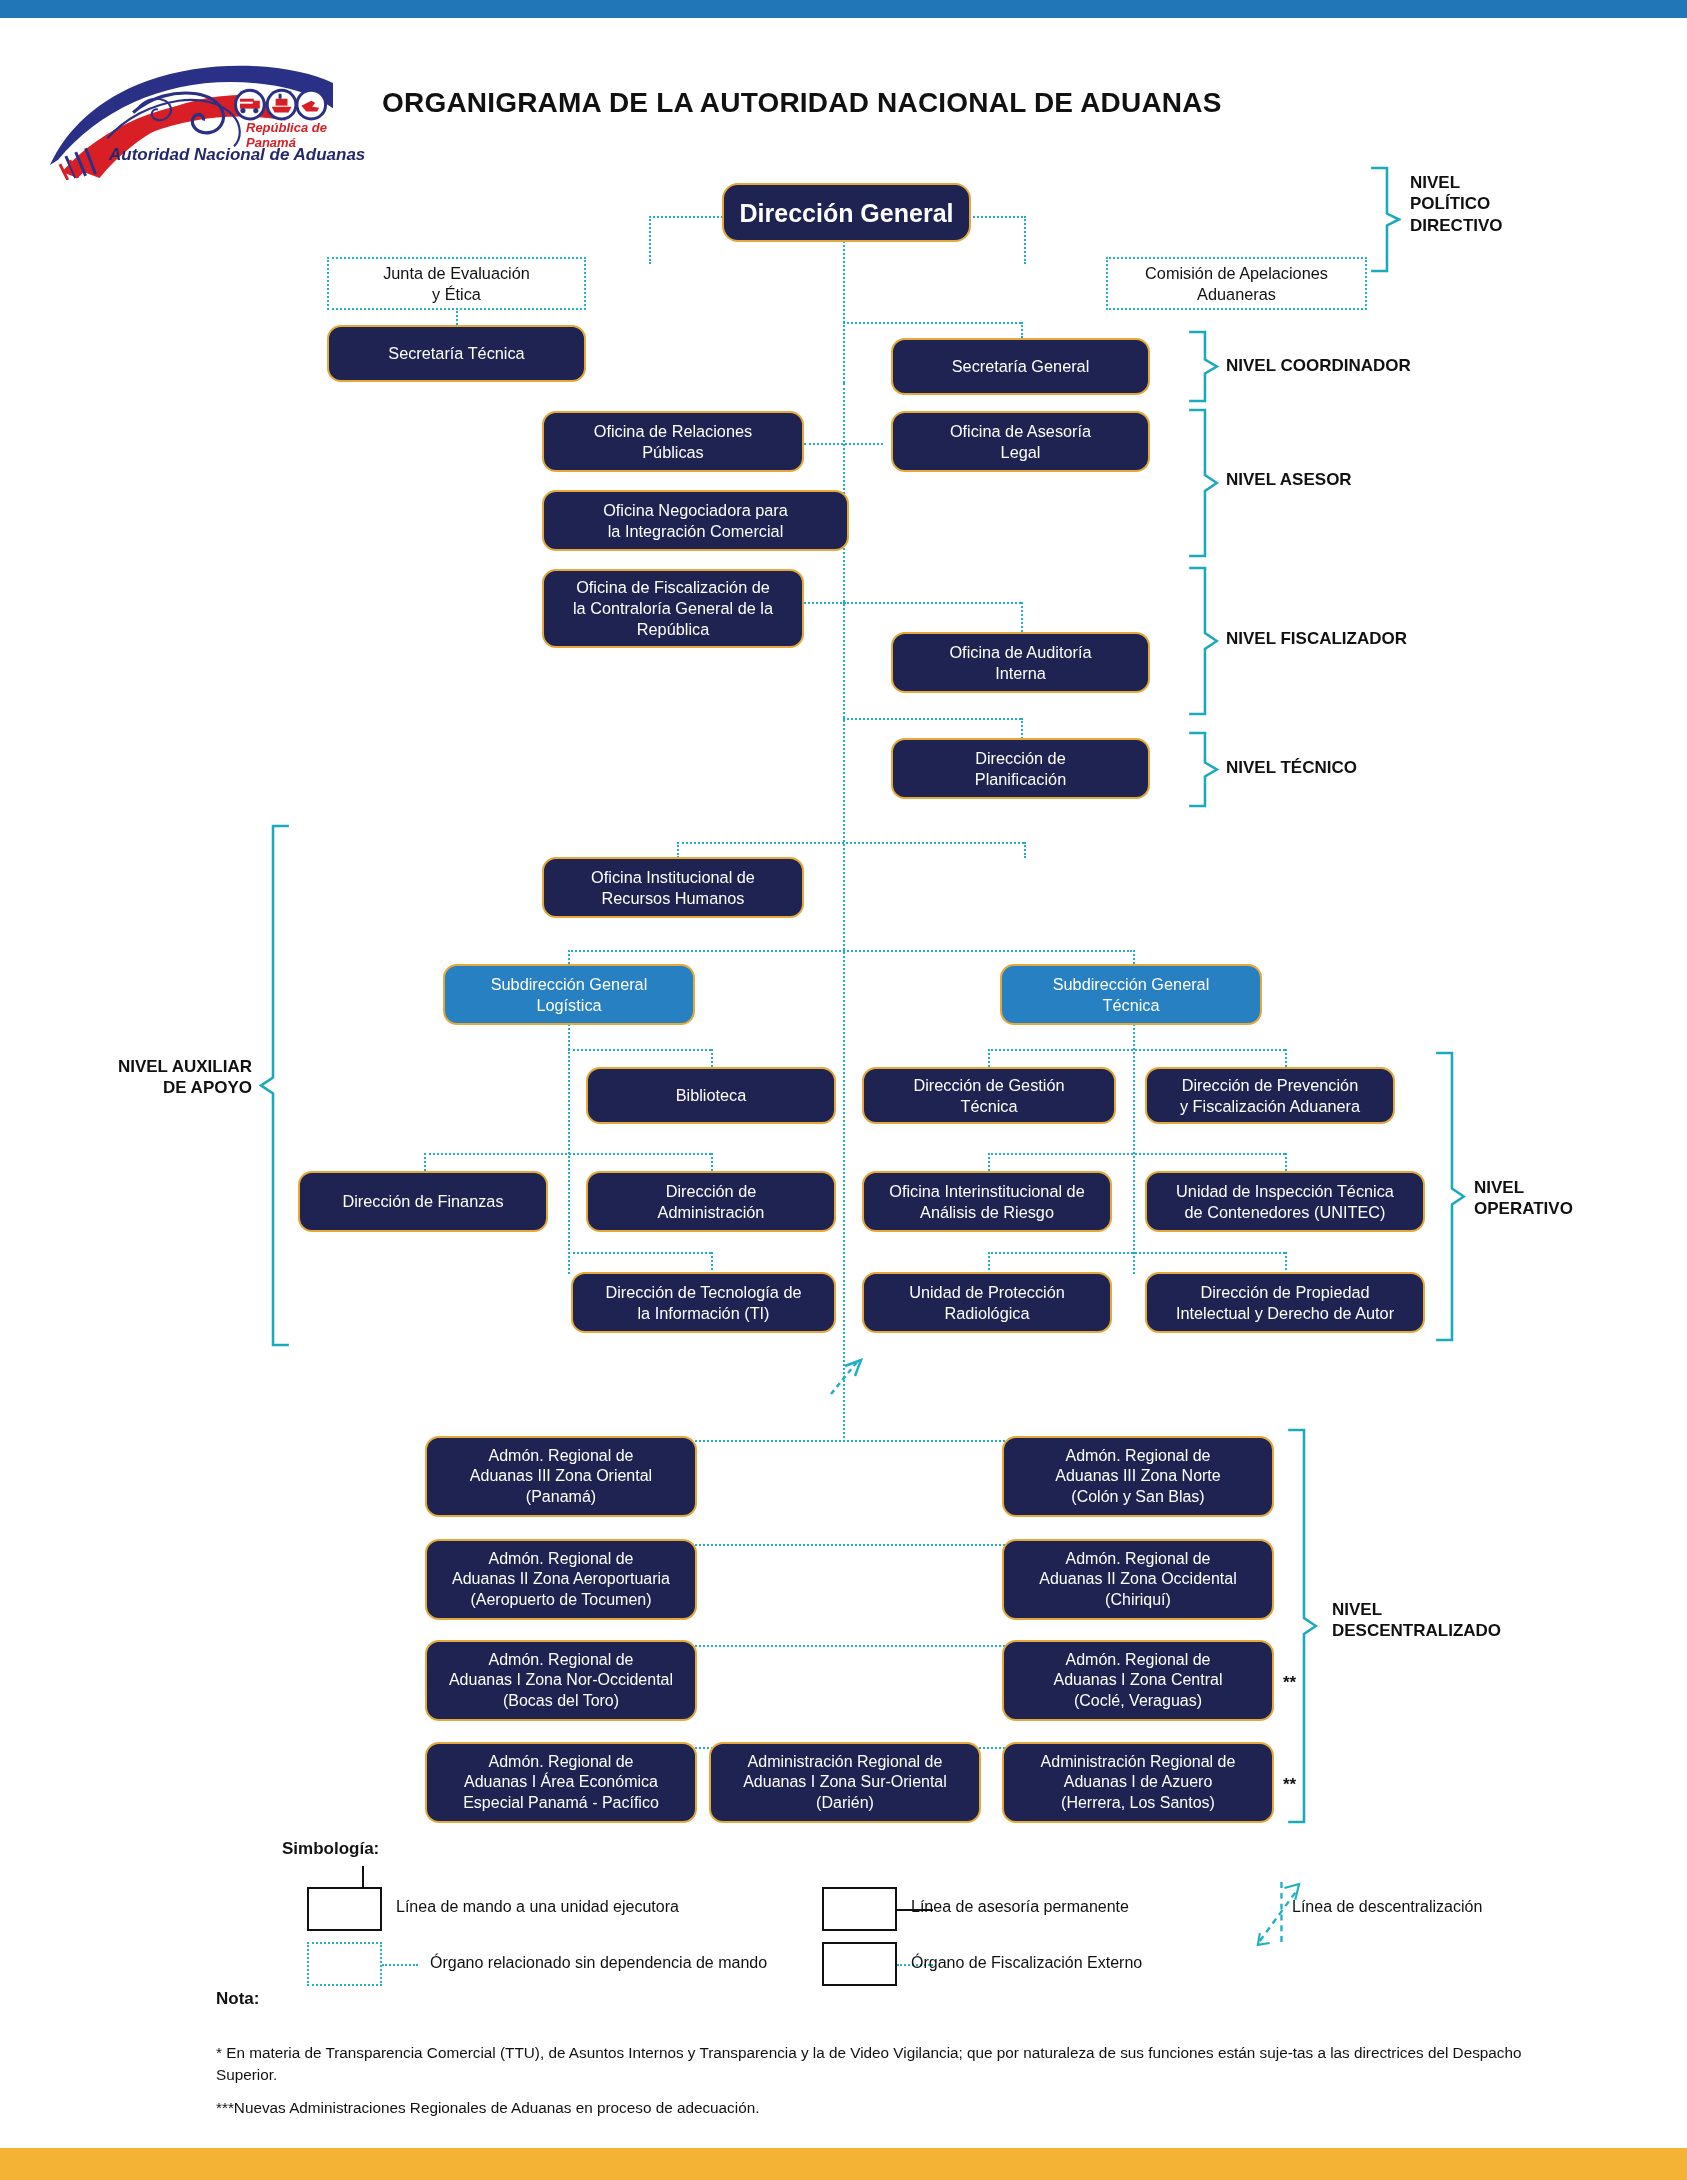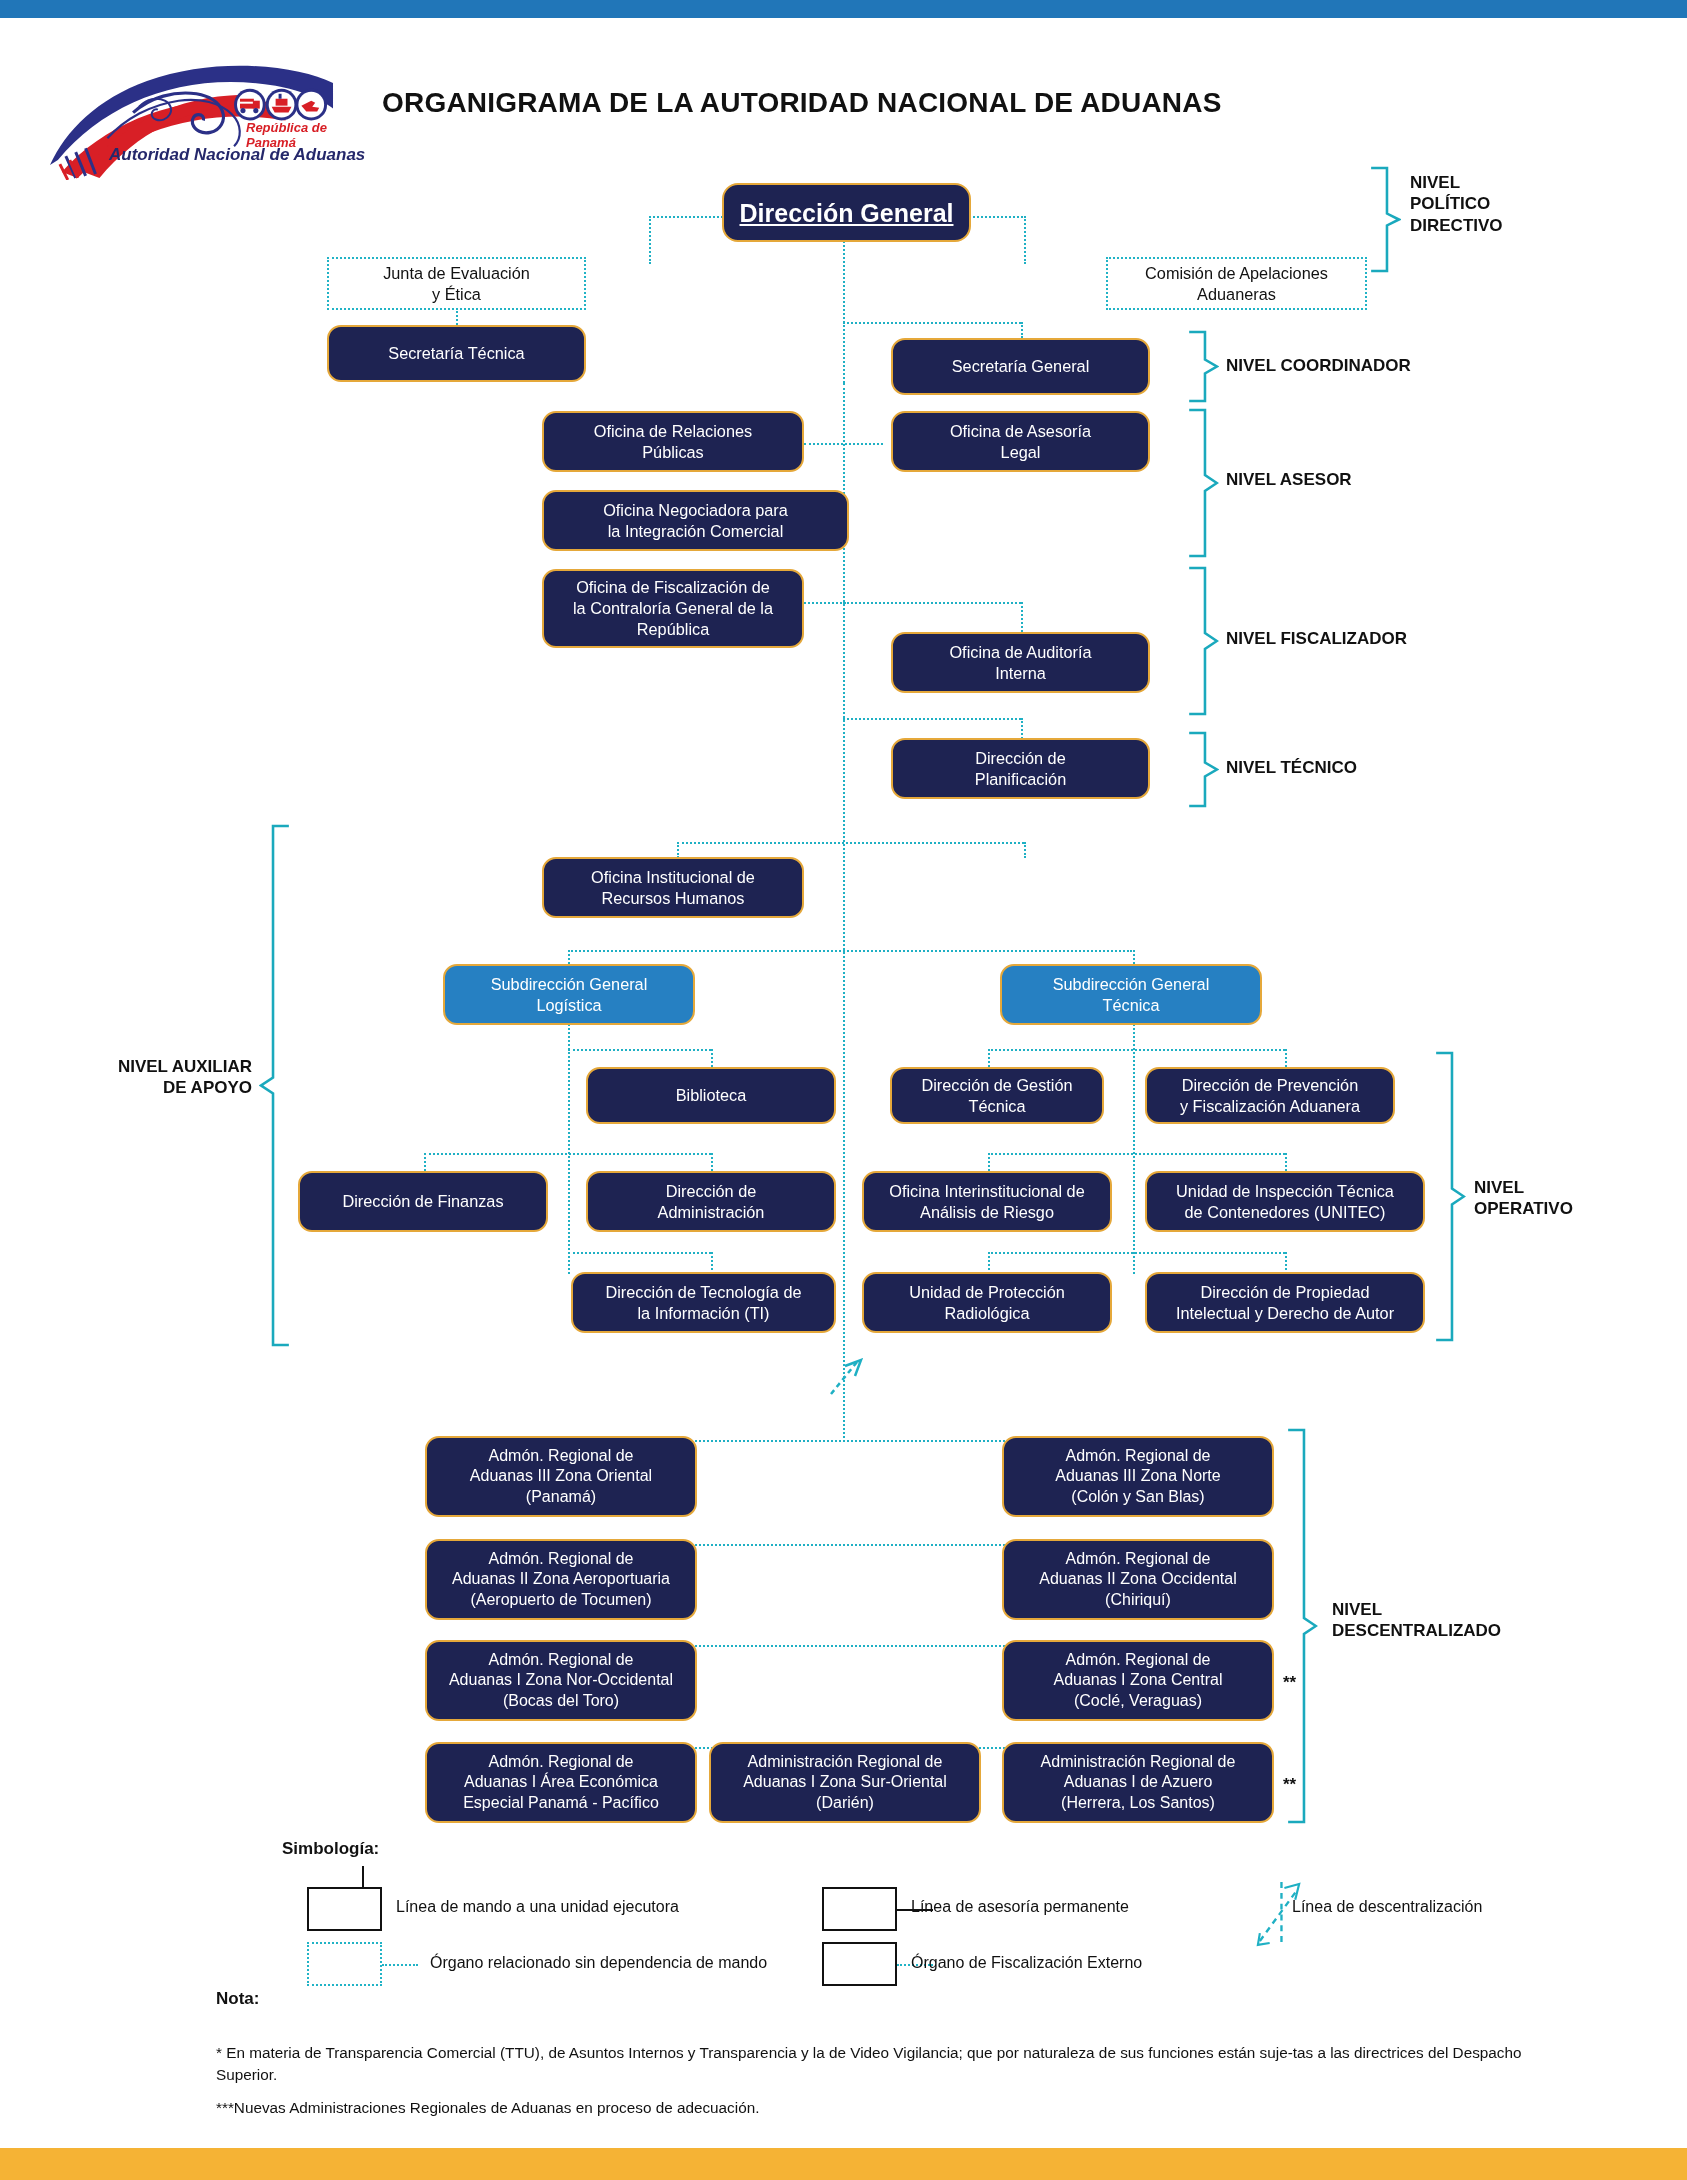--- a/index.html
+++ b/index.html
@@ -184,21 +184,21 @@
   <div class="vline" style="left:1133px; top:1544px; height:22px;"></div>
 
   <div class="hline" style="left:568px; top:1645px; width:564px;"></div>
   <div class="vline" style="left:568px; top:1645px; height:22px;"></div>
   <div class="vline" style="left:1133px; top:1645px; height:22px;"></div>
 
   <div class="hline" style="left:568px; top:1747px; width:564px;"></div>
   <div class="vline" style="left:568px; top:1747px; height:22px;"></div>
   <div class="vline" style="left:1133px; top:1747px; height:22px;"></div>
 
-  <div class="box root" style="left:722px; top:183px; width:249px; height:59px;text-decoration:underline;">Dirección General</div>
+  <div class="box root" style="left:722px; top:183px; width:249px; height:59px;">Dirección General</div>
 
   <div class="box dotted" style="left:327px; top:257px; width:259px; height:53px;">Junta de Evaluación<br>y Ética</div>
 
   <div class="box dotted" style="left:1106px; top:257px; width:261px; height:53px;">Comisión de Apelaciones<br>Aduaneras</div>
 
   <div class="box" style="left:327px; top:325px; width:259px; height:57px;">Secretaría Técnica</div>
 
   <div class="box" style="left:891px; top:338px; width:259px; height:57px;">Secretaría General</div>
 
   <div class="box" style="left:542px; top:411px; width:262px; height:61px;">Oficina de Relaciones<br>Públicas</div>
@@ -215,21 +215,21 @@
 
   <div class="box" style="left:542px; top:857px; width:262px; height:61px;">Oficina Institucional de<br>Recursos Humanos</div>
 
 
   <div class="box blue" style="left:443px; top:964px; width:252px; height:61px;">Subdirección General<br>Logística</div>
 
   <div class="box blue" style="left:1000px; top:964px; width:262px; height:61px;">Subdirección General<br>Técnica</div>
 
   <div class="box" style="left:586px; top:1067px; width:250px; height:57px;">Biblioteca</div>
 
-  <div class="box" style="left:890px; top:1067px; width:214px; height:57px;">Dirección de Gestión<br>Técnica</div>
+  <div class="box" style="left:862px; top:1067px; width:254px; height:57px;">Dirección de Gestión<br>Técnica</div>
 
   <div class="box" style="left:1145px; top:1067px; width:250px; height:57px;">Dirección de Prevención<br>y Fiscalización Aduanera</div>
 
   <div class="box" style="left:298px; top:1171px; width:250px; height:61px;">Dirección de Finanzas</div>
 
   <div class="box" style="left:586px; top:1171px; width:250px; height:61px;">Dirección de<br>Administración</div>
 
   <div class="box" style="left:862px; top:1171px; width:250px; height:61px;">Oficina Interinstitucional de<br>Análisis de Riesgo</div>
 
   <div class="box" style="left:1145px; top:1171px; width:280px; height:61px;">Unidad de Inspección Técnica<br>de Contenedores (UNITEC)</div>

